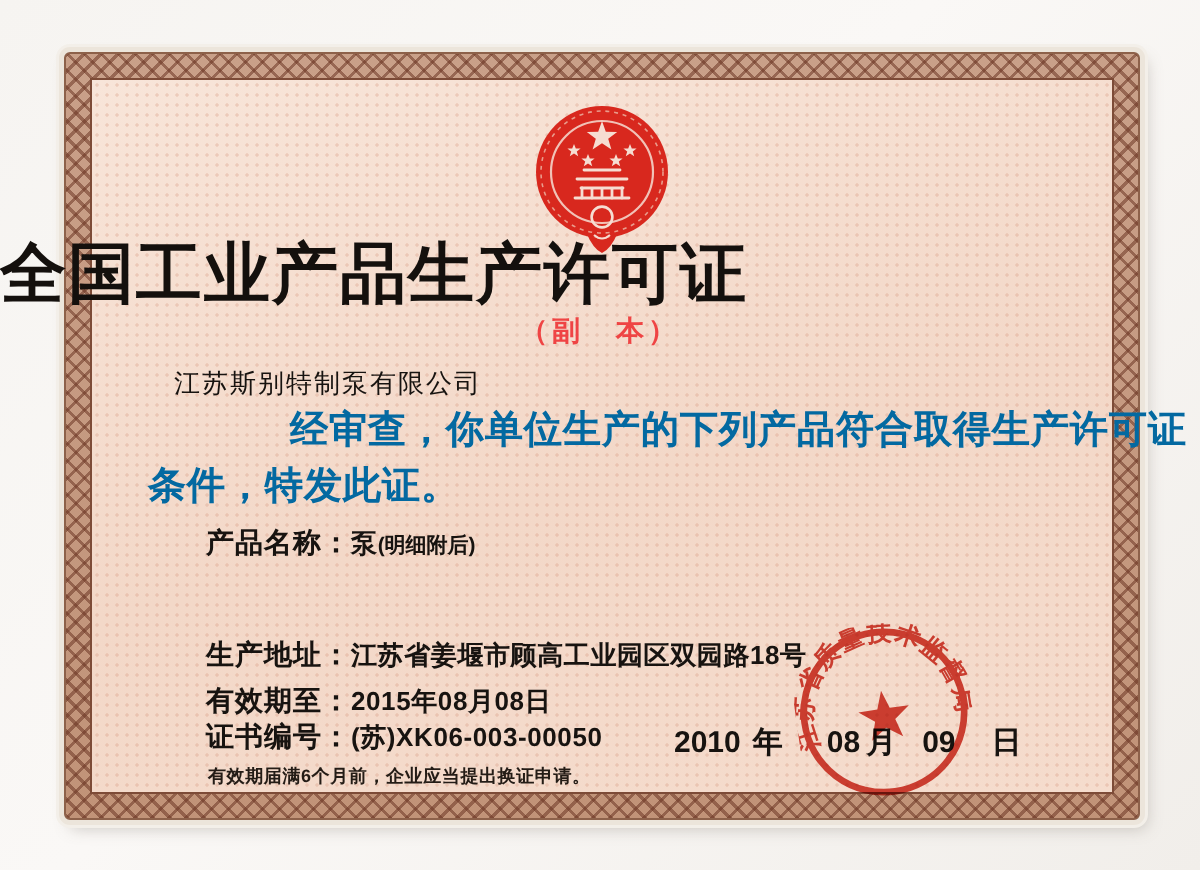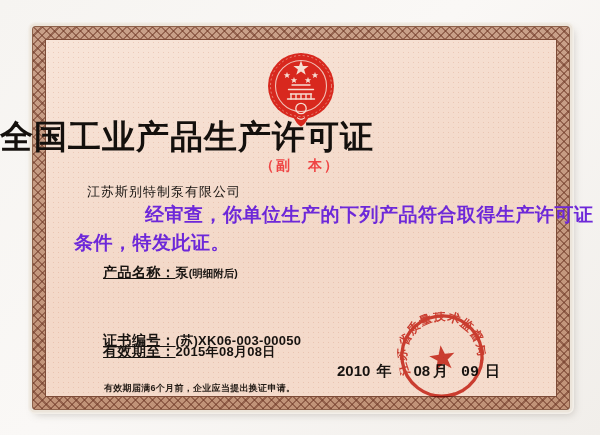--- a/index.html
+++ b/index.html
@@ -35,33 +35,33 @@
   .emblem{position:absolute;left:263px;top:52px;width:76px;height:76px;}
   .title{
     position:absolute;left:0;right:0;top:115px;text-align:left;
     font-size:33px;font-weight:700;letter-spacing:1px;color:#14100d;
   }
   .subtitle{
     position:absolute;left:0;right:0;top:157px;text-align:center;
     font-size:14px;font-weight:600;letter-spacing:2px;color:#ef4444;
   }
   .company{position:absolute;left:87px;top:183px;font-size:13px;font-weight:500;letter-spacing:1px;}
-  .body-line{position:absolute;font-size:19px;font-weight:700;letter-spacing:0.5px;color:#6d28d9;}
+  .body-line{position:absolute;font-size:19px;font-weight:700;letter-spacing:0.5px;color:#0369a1;}
   .body1{left:145px;top:202px;}
   .body2{left:74px;top:230px;}
   .row{position:absolute;left:103px;white-space:nowrap;}
-  .row .label{font-size:14px;font-weight:700;letter-spacing:0.5px;text-decoration:underline;}
+  .row .label{font-size:14px;font-weight:700;letter-spacing:0.5px;}
   .row .value{font-size:13px;font-weight:700;letter-spacing:0.3px;}
   .row .note{font-size:10.5px;font-weight:700;}
-  .r1{top:263px;} .r2{top:296px;} .r3{top:319px;} .r4{top:331px;text-align:right;} .r5{top:342px;}
+  .r1{top:263px;} .r2{top:296px;} .r3{top:319px;} .r4{top:360px;text-align:right;} .r5{top:342px;}
   .footnote{position:absolute;left:104px;top:382px;font-size:9px;font-weight:700;letter-spacing:0.3px;color:#241c16;}
   .dateline{position:absolute;left:337px;top:362px;font-size:15px;font-weight:700;white-space:nowrap;z-index:2;}
   .dateline .y{margin-right:6px;} .dateline .yu{margin-right:22px;}
   .dateline .m{margin-right:3px;} .dateline .mu{margin-right:13px;}
-  .dateline .d{margin-right:6px;font-family:Liberation Mono, monospace;}
+  .dateline .d{margin-right:18px;}
   .seal{
     position:absolute;left:398px;top:312px;width:88px;height:88px;z-index:3;
     mix-blend-mode:multiply;opacity:.92;transform:rotate(-8deg);
   }
 </style>
 </head>
 <body>
 
 <div class="photo">
   <div class="cert">
@@ -94,20 +94,23 @@
   <div class="title">全国工业产品生产许可证</div>
   <div class="subtitle">（副　本）</div>
 
   <div class="company">江苏斯别特制泵有限公司</div>
   <div class="body-line body1">经审查，你单位生产的下列产品符合取得生产许可证</div>
   <div class="body-line body2">条件，特发此证。</div>
 
   <div class="row r1">
     <span class="label">产品名称：</span><span class="value">泵</span><span class="note">(明细附后)</span>
   </div>
+  <div class="row r3">
+    <span class="label">生产地址：</span><span class="value">江苏省姜堰市顾高工业园区双园路18号</span>
+  </div>
   <div class="row r4">
     <span class="label">证书编号：</span><span class="value">(苏)XK06-003-00050</span>
   </div>
   <div class="row r5">
     <span class="label">有效期至：</span><span class="value">2015年08月08日</span>
   </div>
 
   <div class="footnote">有效期届满6个月前，企业应当提出换证申请。</div>
 
   <div class="dateline">

